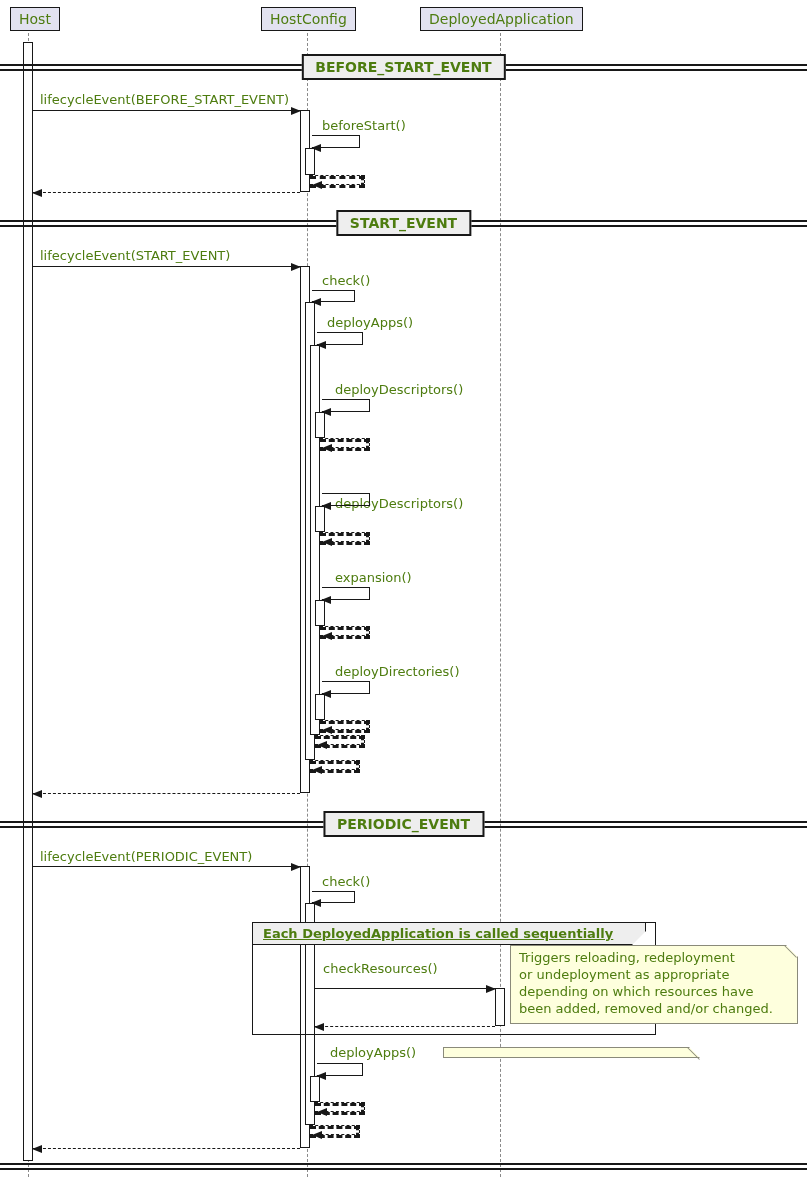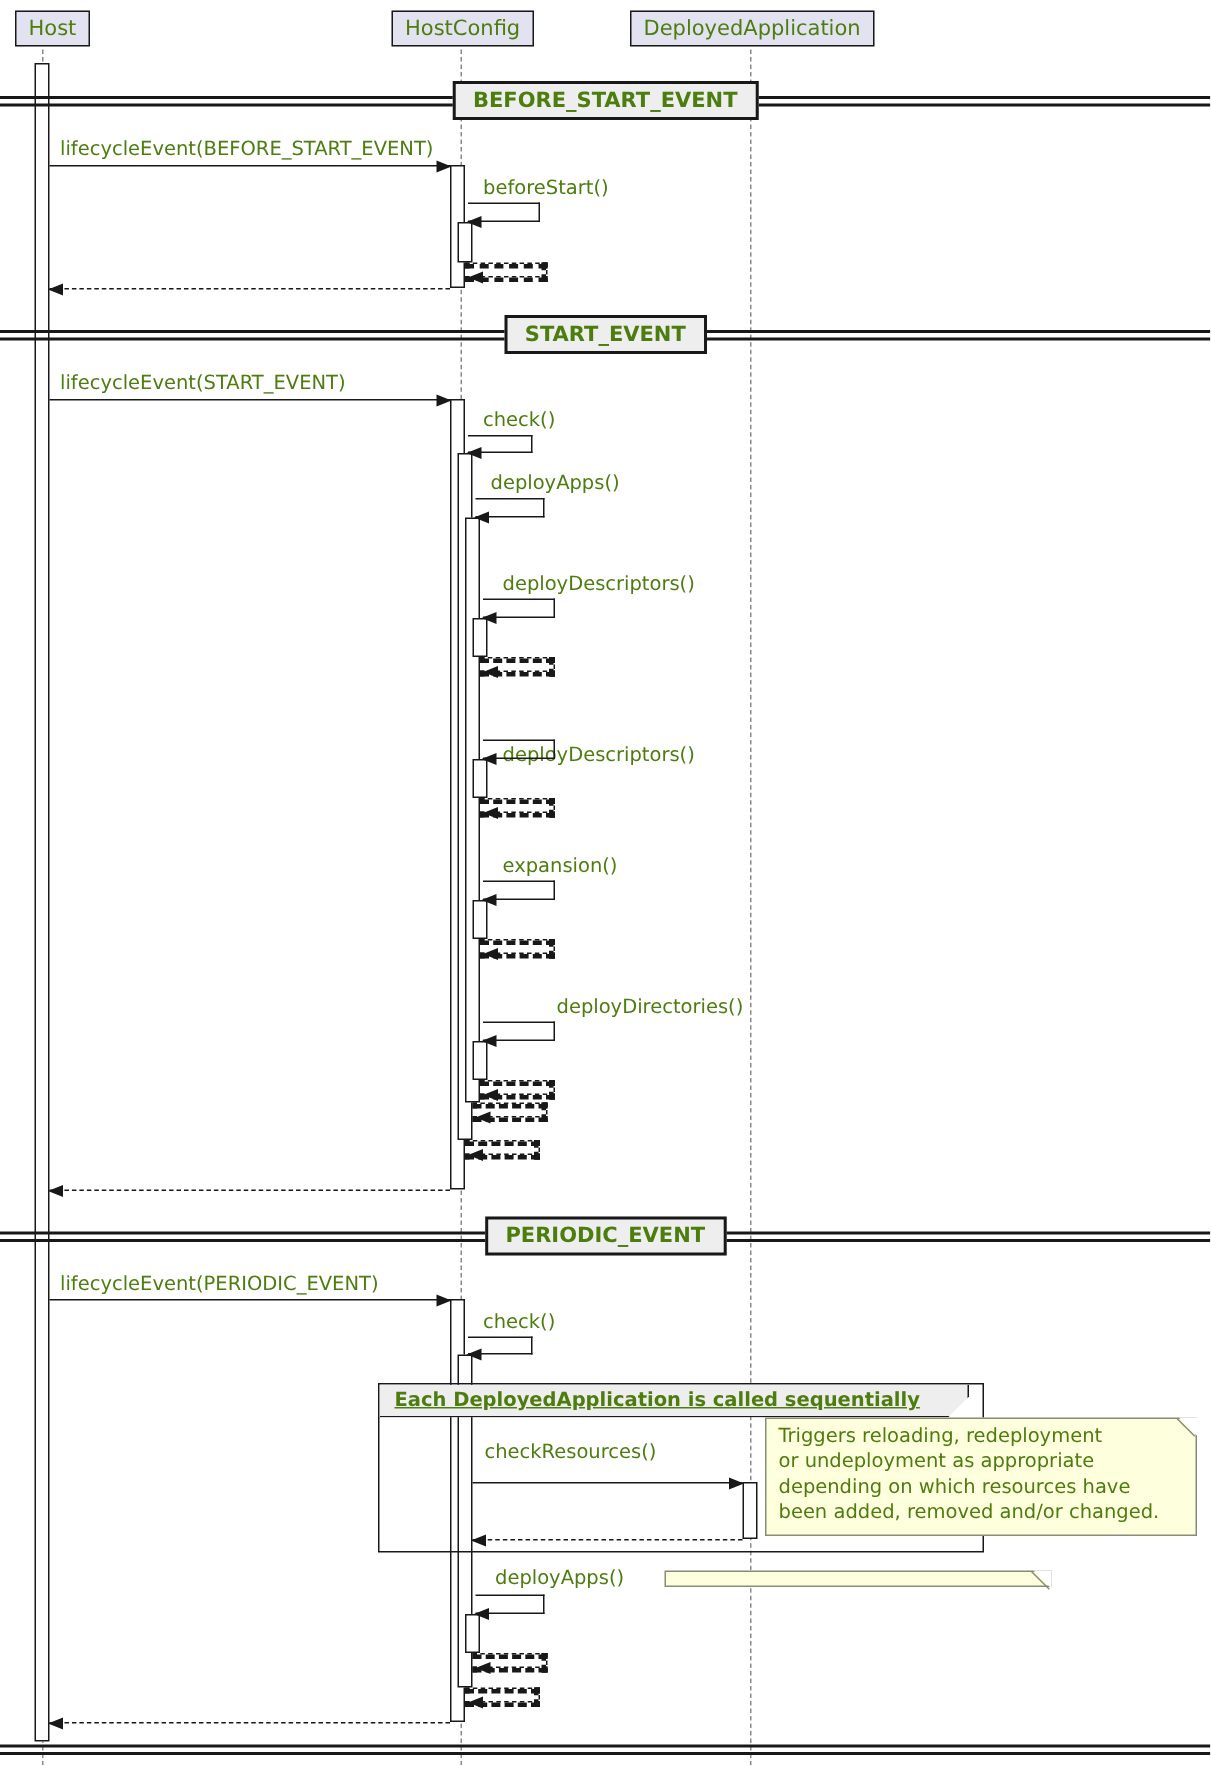--- a/index.html
+++ b/index.html
@@ -170,21 +170,21 @@
     <i class="st"></i>
       <i class="sr"></i>
       <i class="sb"></i>
   </div>
   <div class="self dashed" style="left:320px;top:626px;width:50px;height:13px;">
     <i class="st"></i>
       <i class="sr"></i>
       <i class="sb"></i>
   </div>
 
-  <div class="msg" style="left:335px;top:664px;margin-left:36px;">deployDirectories()</div>
+  <div class="msg" style="left:335px;top:664px;">deployDirectories()</div>
   <div class="self" style="left:322px;top:681px;width:48px;height:13px;">
     <i class="st"></i>
       <i class="sr"></i>
       <i class="sb"></i>
   </div>
   <div class="self dashed" style="left:320px;top:720px;width:50px;height:13px;">
     <i class="st"></i>
       <i class="sr"></i>
       <i class="sb"></i>
   </div>

